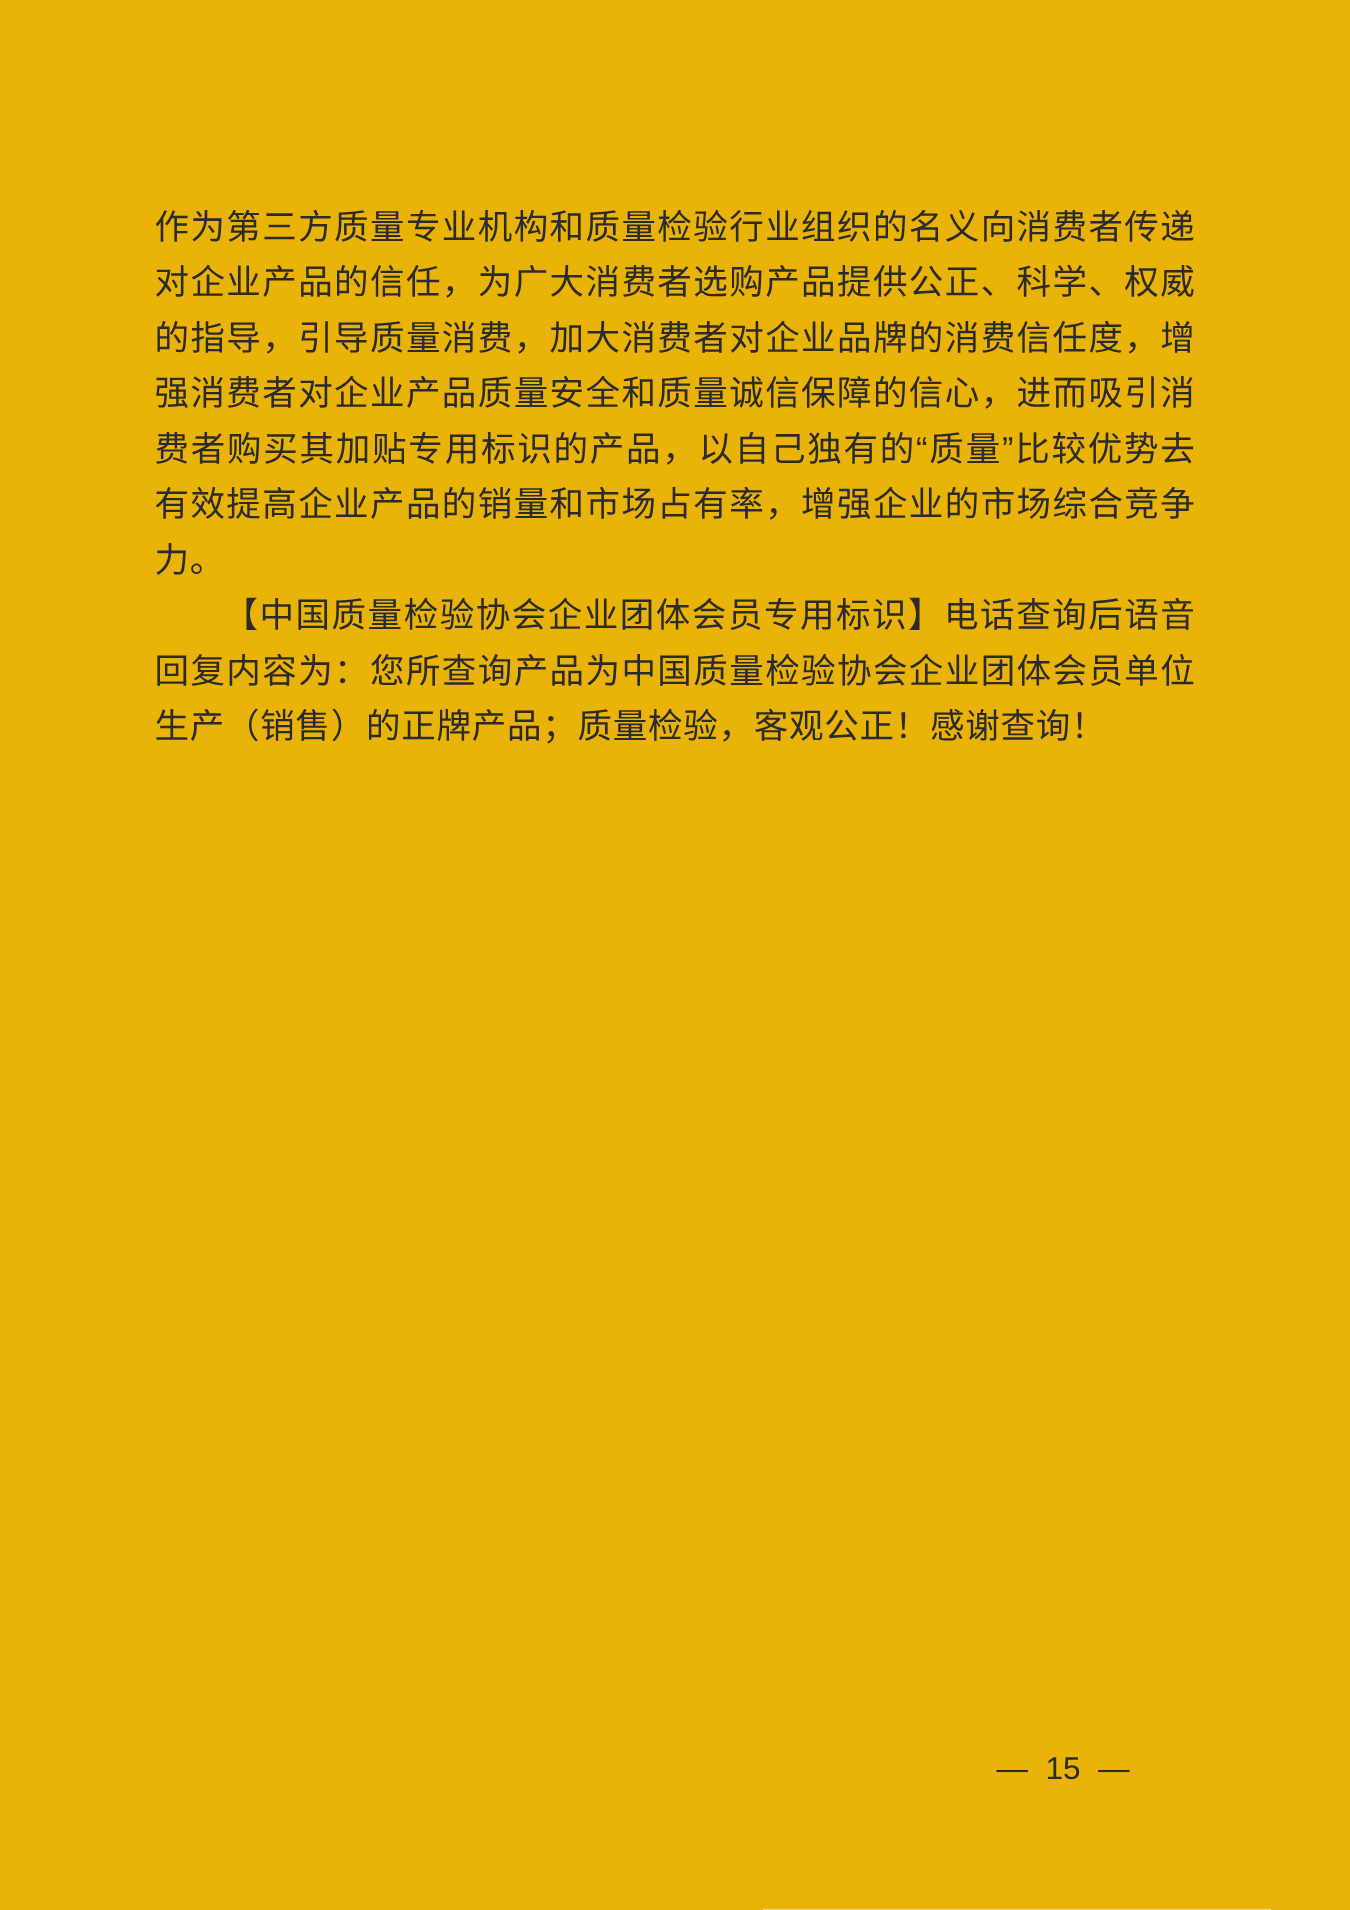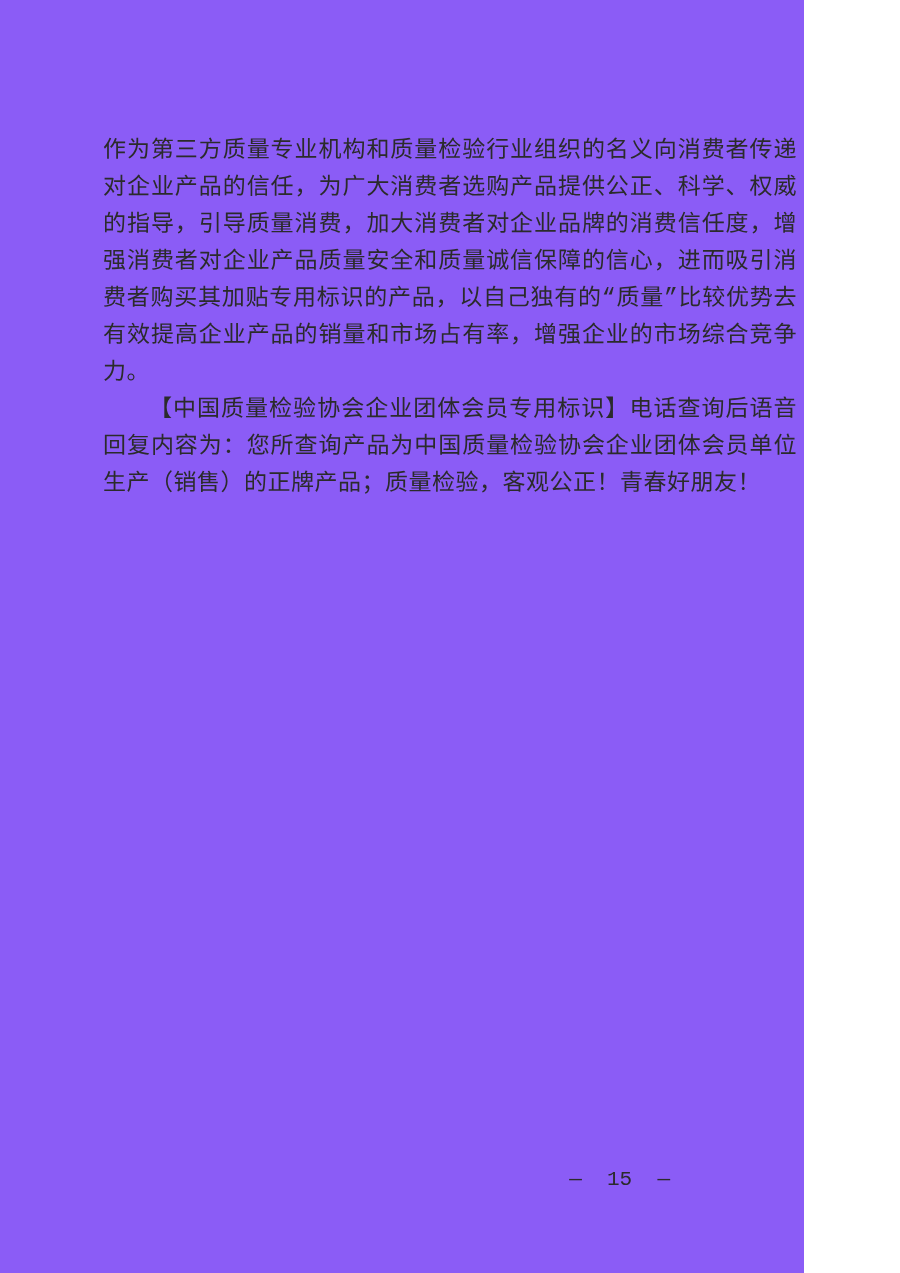--- a/index.html
+++ b/index.html
@@ -3,25 +3,25 @@
 <meta charset="utf-8">
 <style>
   * { box-sizing: border-box; }
   html, body {
     margin: 0;
     padding: 0;
     background: #ffffff;
   }
   .page {
     position: relative;
-    width: 804px;
+    width: 900px;
     height: 1273px;
-    background: #8b5cf6;
+    background: #eab308;
     overflow: hidden;
-    font-family: Liberation Mono, monospace;
+    font-family: Liberation Sans, sans-serif;
   }
   .content {
     position: absolute;
     left: 103px;
     top: 133px;
     width: 694px;
     font-size: 23px;
     line-height: 37px;
     color: #2b2b2b;
     text-align: justify;
@@ -32,29 +32,29 @@
     margin: 0;
     padding: 0;
     text-indent: 2em;
   }
   .content p.no-indent {
     text-indent: 0;
   }
   .footer {
     position: absolute;
     top: 1167px;
-    right: 134px;
+    right: 147px;
     font-size: 21px;
     line-height: 26px;
     color: #2b2b2b;
     white-space: pre;
   }
 </style>
 </head>
 <body>
 
 <div class="page">
   <div class="content">
     <p class="no-indent">作为第三方质量专业机构和质量检验行业组织的名义向消费者传递对企业产品的信任，为广大消费者选购产品提供公正、科学、权威的指导，引导质量消费，加大消费者对企业品牌的消费信任度，增强消费者对企业产品质量安全和质量诚信保障的信心，进而吸引消费者购买其加贴专用标识的产品，以自己独有的“质量”比较优势去有效提高企业产品的销量和市场占有率，增强企业的市场综合竞争力。</p>
-    <p>【中国质量检验协会企业团体会员专用标识】电话查询后语音回复内容为：您所查询产品为中国质量检验协会企业团体会员单位生产（销售）的正牌产品；质量检验，客观公正！青春好朋友！</p>
+    <p>【中国质量检验协会企业团体会员专用标识】电话查询后语音回复内容为：您所查询产品为中国质量检验协会企业团体会员单位生产（销售）的正牌产品；质量检验，客观公正！感谢查询！</p>
   </div>
   <div class="footer">—  15  —</div>
 </div>
 
 </body></html>

